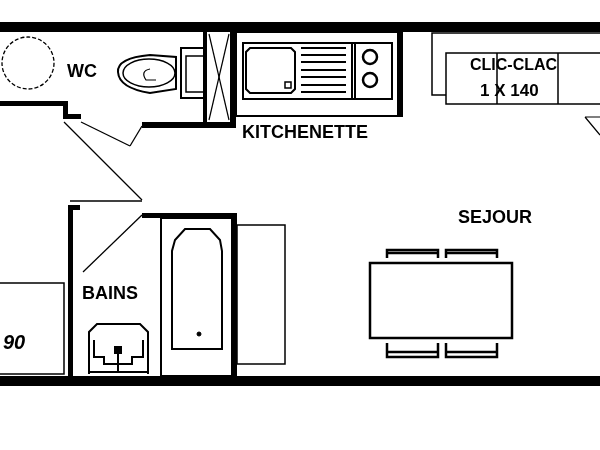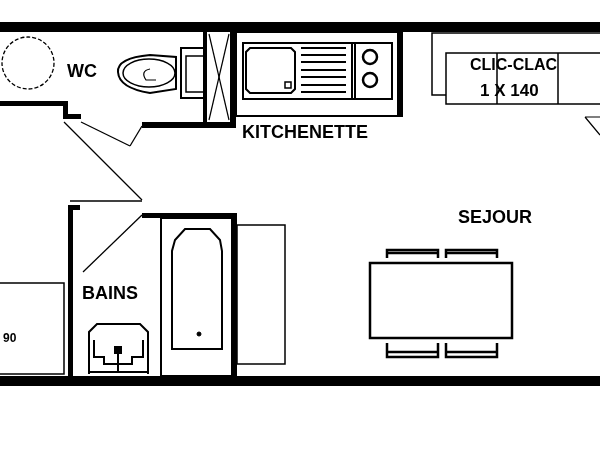--- a/index.html
+++ b/index.html
@@ -12,21 +12,21 @@
       color: #000;
       white-space: nowrap;
       line-height: 1;
     }
     .lbl-wc { left: 67px; top: 62px; font-size: 18px; text-align: right; }
     .lbl-kitchen { left: 242px; top: 123px; font-size: 18px; }
     .lbl-cc1 { left: 470px; top: 57px; font-size: 16px; }
     .lbl-cc2 { left: 480px; top: 82px; font-size: 17px; text-align: center; }
     .lbl-sejour { left: 458px; top: 208px; font-size: 18px; }
     .lbl-bains { left: 82px; top: 284px; font-size: 18px; }
-    .lbl-bed { left: 3px; top: 332px; font-size: 12px; }
+    .lbl-bed { left: 3px; top: 332px; font-size: 20px; font-style: italic; }
   </style>
 </head>
 <body>
 
 <svg id="plan" viewBox="0 0 600 450" xmlns="http://www.w3.org/2000/svg">
 
   <g fill="#000">
     <rect x="0" y="22" width="600" height="10"></rect>
     <rect x="0" y="376" width="600" height="10"></rect>
 

